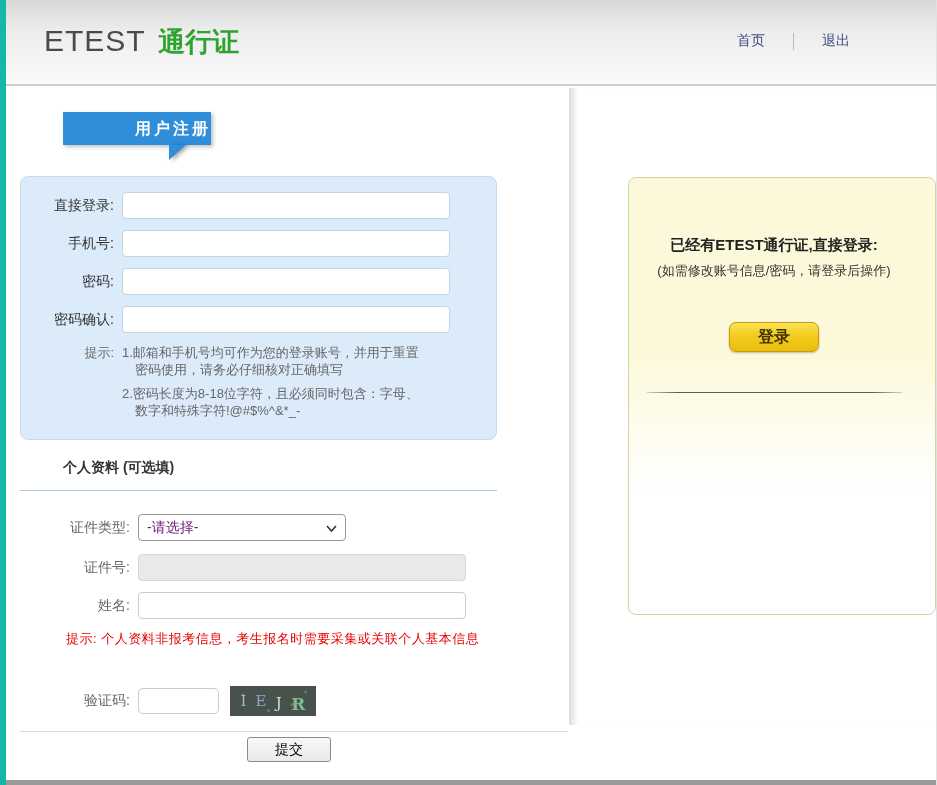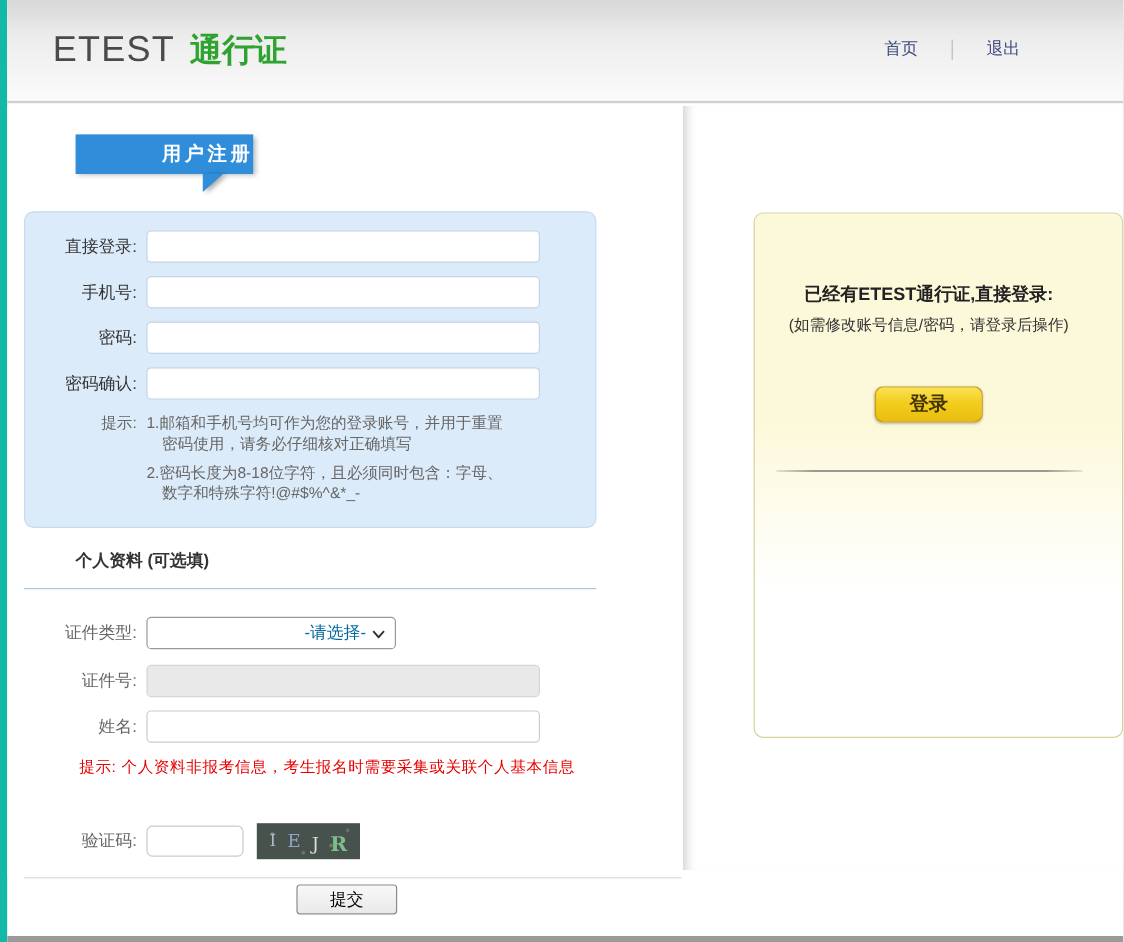--- a/index.html
+++ b/index.html
@@ -42,26 +42,26 @@
                 padding:0 8px; outline:none; font-size:14px; background:#fff; }
   .hint-block { display:flex; font-size:13px; color:#666; margin-top:4px; }
   .hint-label { flex:none; width:93px; text-align:right; margin-right:8px; }
   .hint-lines div { line-height:17px; }
   .hint-cont { margin-left:13px; margin-bottom:7px; }
 
   
   .profile-head { position:absolute; left:14px; top:371px; width:477px; padding-left:43px;
                   font-size:14px; font-weight:bold; color:#333; padding-bottom:13px;
                   border-bottom:1px solid #a9cbe2; }
-  .row { position:absolute; left:0; display:flex; align-items:center; }
+  .row { position:absolute; left:16px; display:flex; align-items:center; }
   .row label { flex:none; width:108px; text-align:right; font-size:14px; color:#666; margin-right:8px; }
   .row-idtype  { top:426px; } .row-idnum { top:466px; } .row-name { top:504px; } .row-captcha { top:598px;justify-content:flex-end; }
   .select-box { position:relative; width:208px; height:27px; background:#fff;
-                border:1px solid #999; border-radius:4px; font-size:14px; color:#0369a1;
-                line-height:25px; padding:0 24px 4px 8px; cursor:pointer;text-align:right; }
+                border:1px solid #999; border-radius:4px; font-size:14px; color:#701a75;
+                line-height:25px; padding:0 24px 4px 8px; cursor:pointer; }
   .select-box svg { position:absolute; right:8px; top:10px; }
   .input-plain { width:328px; height:27px; border:1px solid #ccc; border-radius:4px;
                  padding:0 8px; outline:none; font-size:14px; background:#fff; }
   .input-disabled { background:#e9e9e9; border:1px solid #d6d6d6; }
   .red-hint { position:absolute; left:60px; top:542px; font-size:13px; color:#e60000; letter-spacing:.5px; }
 
   
   .captcha-input { width:81px; height:26px; border:1px solid #ccc; border-radius:5px;
                    padding:0 8px; outline:none; font-size:14px; }
   .captcha-img { width:86px; height:30px; margin-left:11px; background:#46524b;

